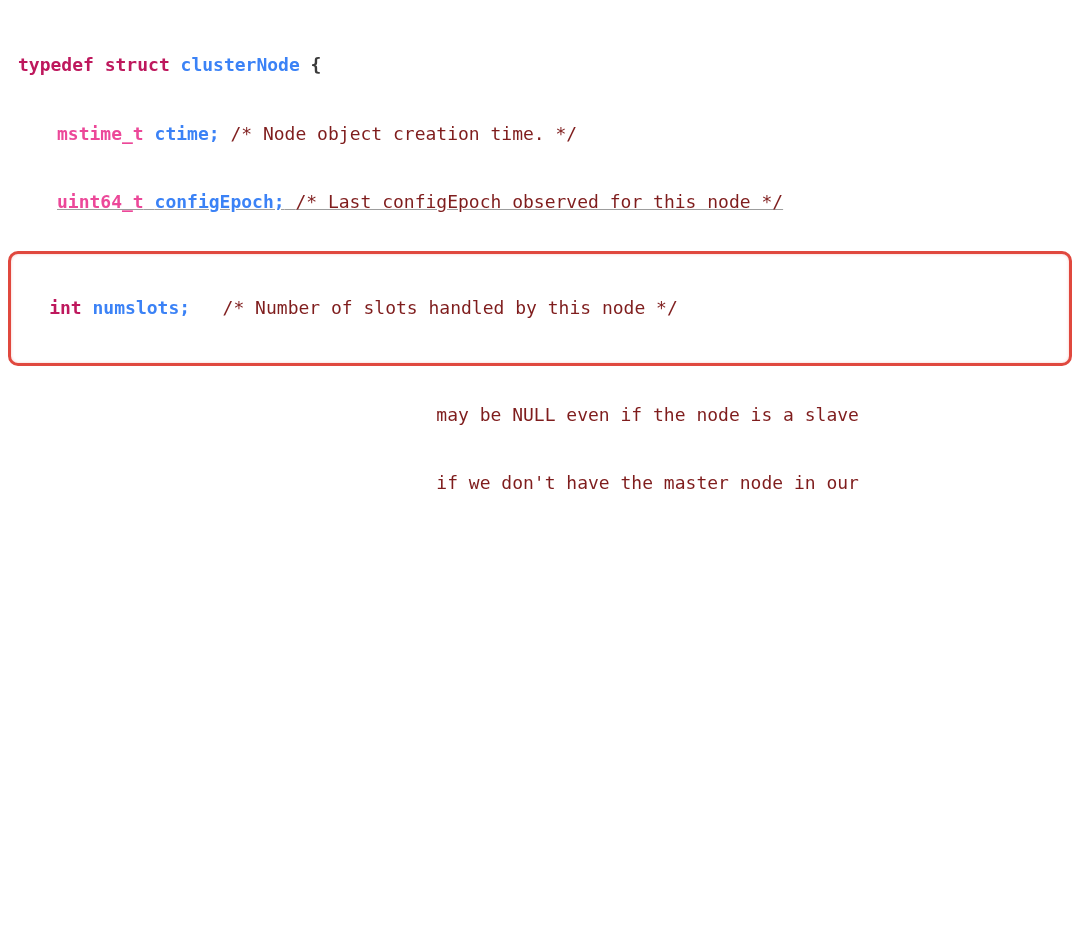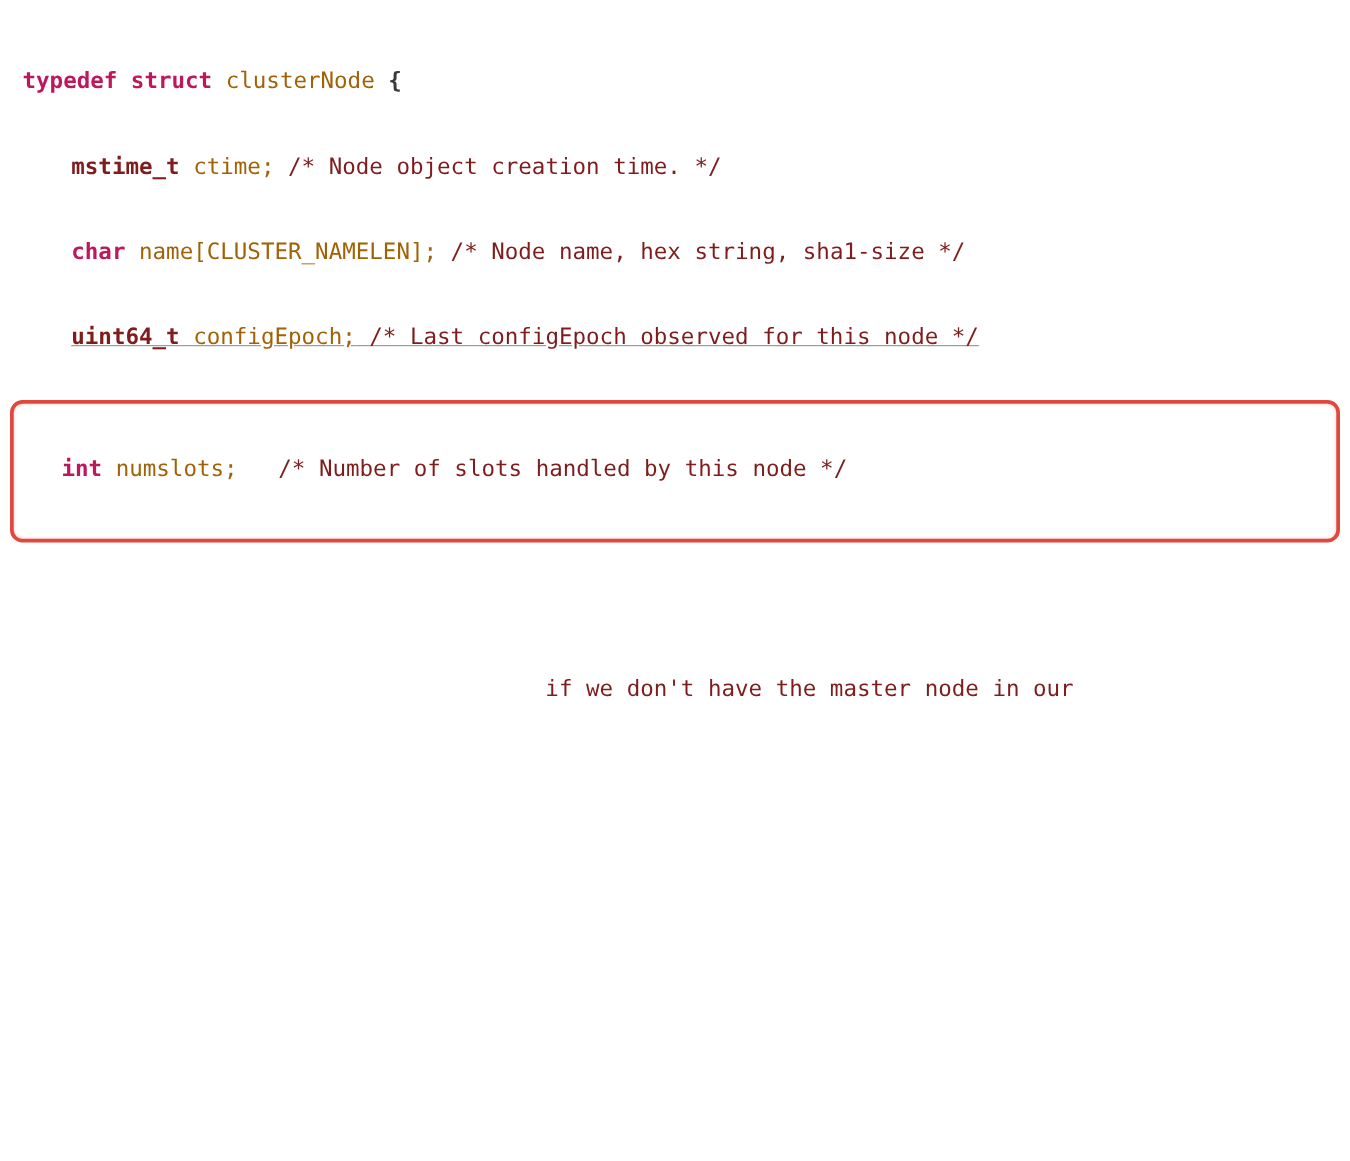--- a/index.html
+++ b/index.html
@@ -8,22 +8,22 @@
     background: #ffffff;
     font-family: "Menlo", "Monaco", "Consolas", monospace;
     font-size: 18px;
     line-height: 1.9;
     color: #333;
     width: 1080px;
     box-sizing: border-box;
   }
   .code { white-space: pre; }
   .kw     { color: #be185d; font-weight: 600; }
-  .str    { color: #7f1d1d; font-weight: 600; }
-  .ident  { color: #a16207; font-weight: 400; }
+  .str    { color: #ec4899; font-weight: 600; }
+  .ident  { color: #3b82f6; font-weight: 700; }
   .punct  { color: #3a3a3a; font-weight: 600; }
   .num    { color: #7c30d0; font-weight: 600; }
   .cmt    { color: #7f1d1d; font-weight: 500; }
   .line   { display: block; }
   .indent { display:inline-block; width: 3.6ch; }
 
   .hl-box {
     border: 3px solid #e0483e;
     border-radius: 10px;
     padding: 2px 10px 4px 10px;
@@ -31,26 +31,25 @@
     box-shadow: inset 0 0 3px rgba(224,72,62,0.3);
   }
   .hl-box .indent { width: 2.6ch; } 
 </style>
 </head>
 <body>
 
 <div class="code">
 <span class="line"><span class="kw">typedef struct</span> <span class="ident">clusterNode</span><span class="punct"> {</span></span>
 <span class="line"><span class="indent"></span><span class="str">mstime_t</span> <span class="ident">ctime;</span> <span class="cmt">/* Node object creation time. */</span></span>
-<span class="line"><span class="indent"></span><span class="kw">char</span> <span class="ident">name[CLUSTER_NAMELEN];</span> <span class="cmt">/* Node name, hex string, sha1-size */</span></span>
 <span class="line" style="text-decoration: underline; text-decoration-color:#9d9d9d;"><span class="indent"></span><span class="str">uint64_t</span> <span class="ident">configEpoch;</span> <span class="cmt">/* Last configEpoch observed for this node */</span></span>
 <div class="hl-box">
 <span class="line"><span class="indent"></span><span class="kw">int</span> <span class="ident">numslots;</span><span>  </span> <span class="cmt">/* Number of slots handled by this node */</span></span>
 </div>
-<span class="line"><span class="indent"></span><span>                                   </span></span>
+<span class="line"><span class="indent"></span><span>                                   </span><span class="cmt">may be NULL even if the node is a slave</span></span>
 <span class="line"><span class="indent"></span><span>                                   </span><span class="cmt">if we don't have the master node in our</span></span>
 
 
 
 
 
 
 
 
 

